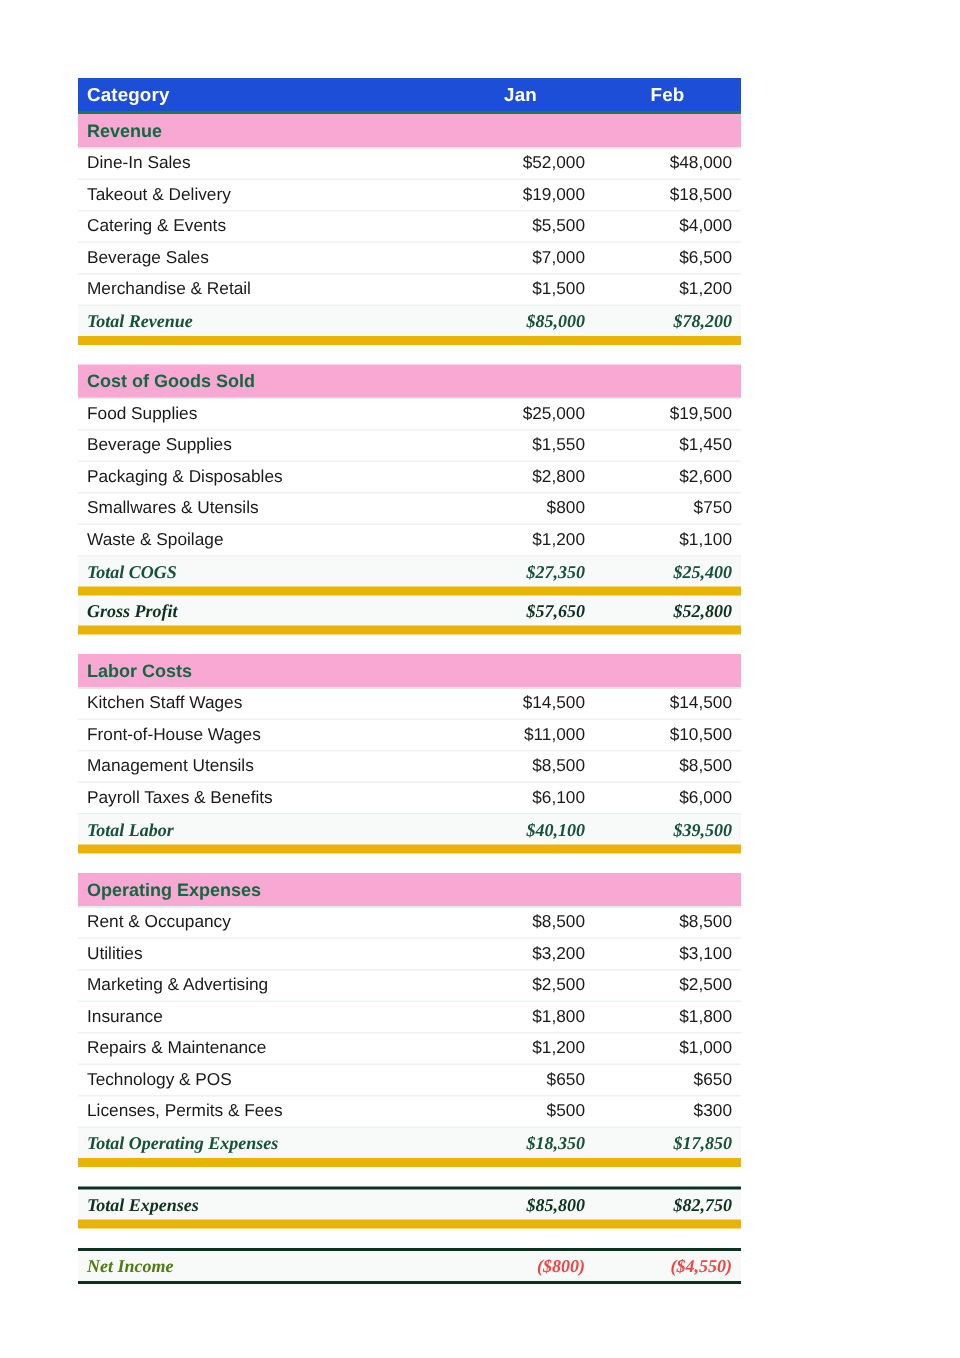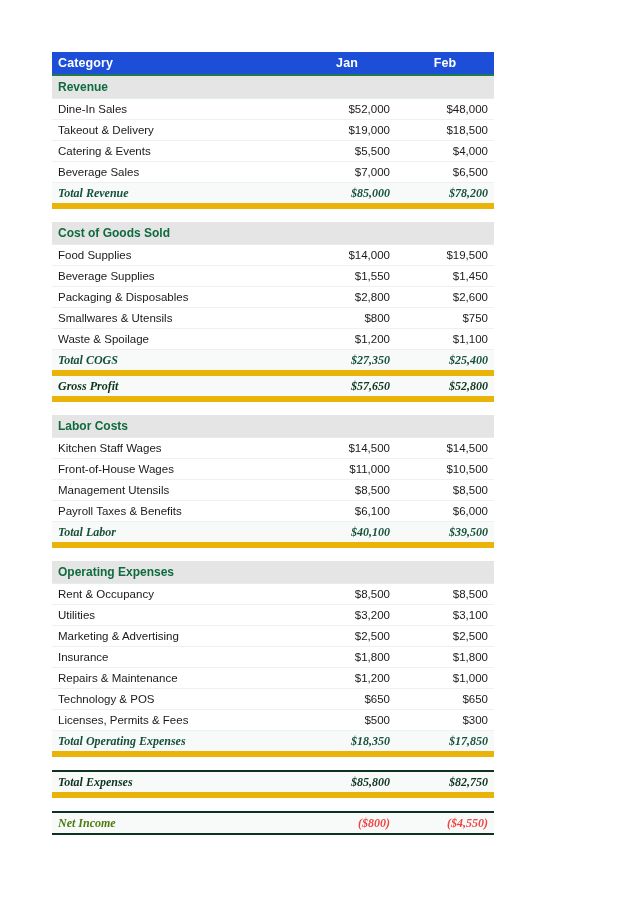--- a/index.html
+++ b/index.html
@@ -45,21 +45,21 @@
     padding: 2.5px 6px;
     vertical-align: middle;
     border-bottom: 1px solid #eef2ef;
     height: 15px;
   }
   td.lbl { text-align: left; }
   td.num { text-align: right; }
 
   
   tr.section td {
-    background: #e5e5e5;
+    background: #f9a8d4;
     color: #0f6b3f;
     font-weight: bold;
     font-size: 12px;
     padding-top: 3.5px;
     padding-bottom: 3.5px;
     border-bottom: 1px solid #e2efe7;
   }
   
   tr.item td.lbl { color: #1a1a1a; }
   tr.item td.num { color: #1a1a1a; }
@@ -135,36 +135,41 @@
         <tr class="item">
           <td class="lbl">Catering &amp; Events</td>
           <td class="num">$5,500</td>
           <td class="num">$4,000</td>
         </tr>
         <tr class="item">
           <td class="lbl">Beverage Sales</td>
           <td class="num">$7,000</td>
           <td class="num">$6,500</td>
         </tr>
+        <tr class="item">
+          <td class="lbl">Merchandise &amp; Retail</td>
+          <td class="num">$1,500</td>
+          <td class="num">$1,200</td>
+        </tr>
         <tr class="total">
           <td class="lbl">Total Revenue</td>
           <td class="num">$85,000</td>
           <td class="num">$78,200</td>
         </tr>
         <tr class="spacer">
           <td colspan="3"></td>
         </tr>
         <tr class="section">
           <td class="lbl">Cost of Goods Sold</td>
           <td class="num"></td>
           <td class="num"></td>
         </tr>
         <tr class="item">
           <td class="lbl">Food Supplies</td>
-          <td class="num">$14,000</td>
+          <td class="num">$25,000</td>
           <td class="num">$19,500</td>
         </tr>
         <tr class="item">
           <td class="lbl">Beverage Supplies</td>
           <td class="num">$1,550</td>
           <td class="num">$1,450</td>
         </tr>
         <tr class="item">
           <td class="lbl">Packaging &amp; Disposables</td>
           <td class="num">$2,800</td>

